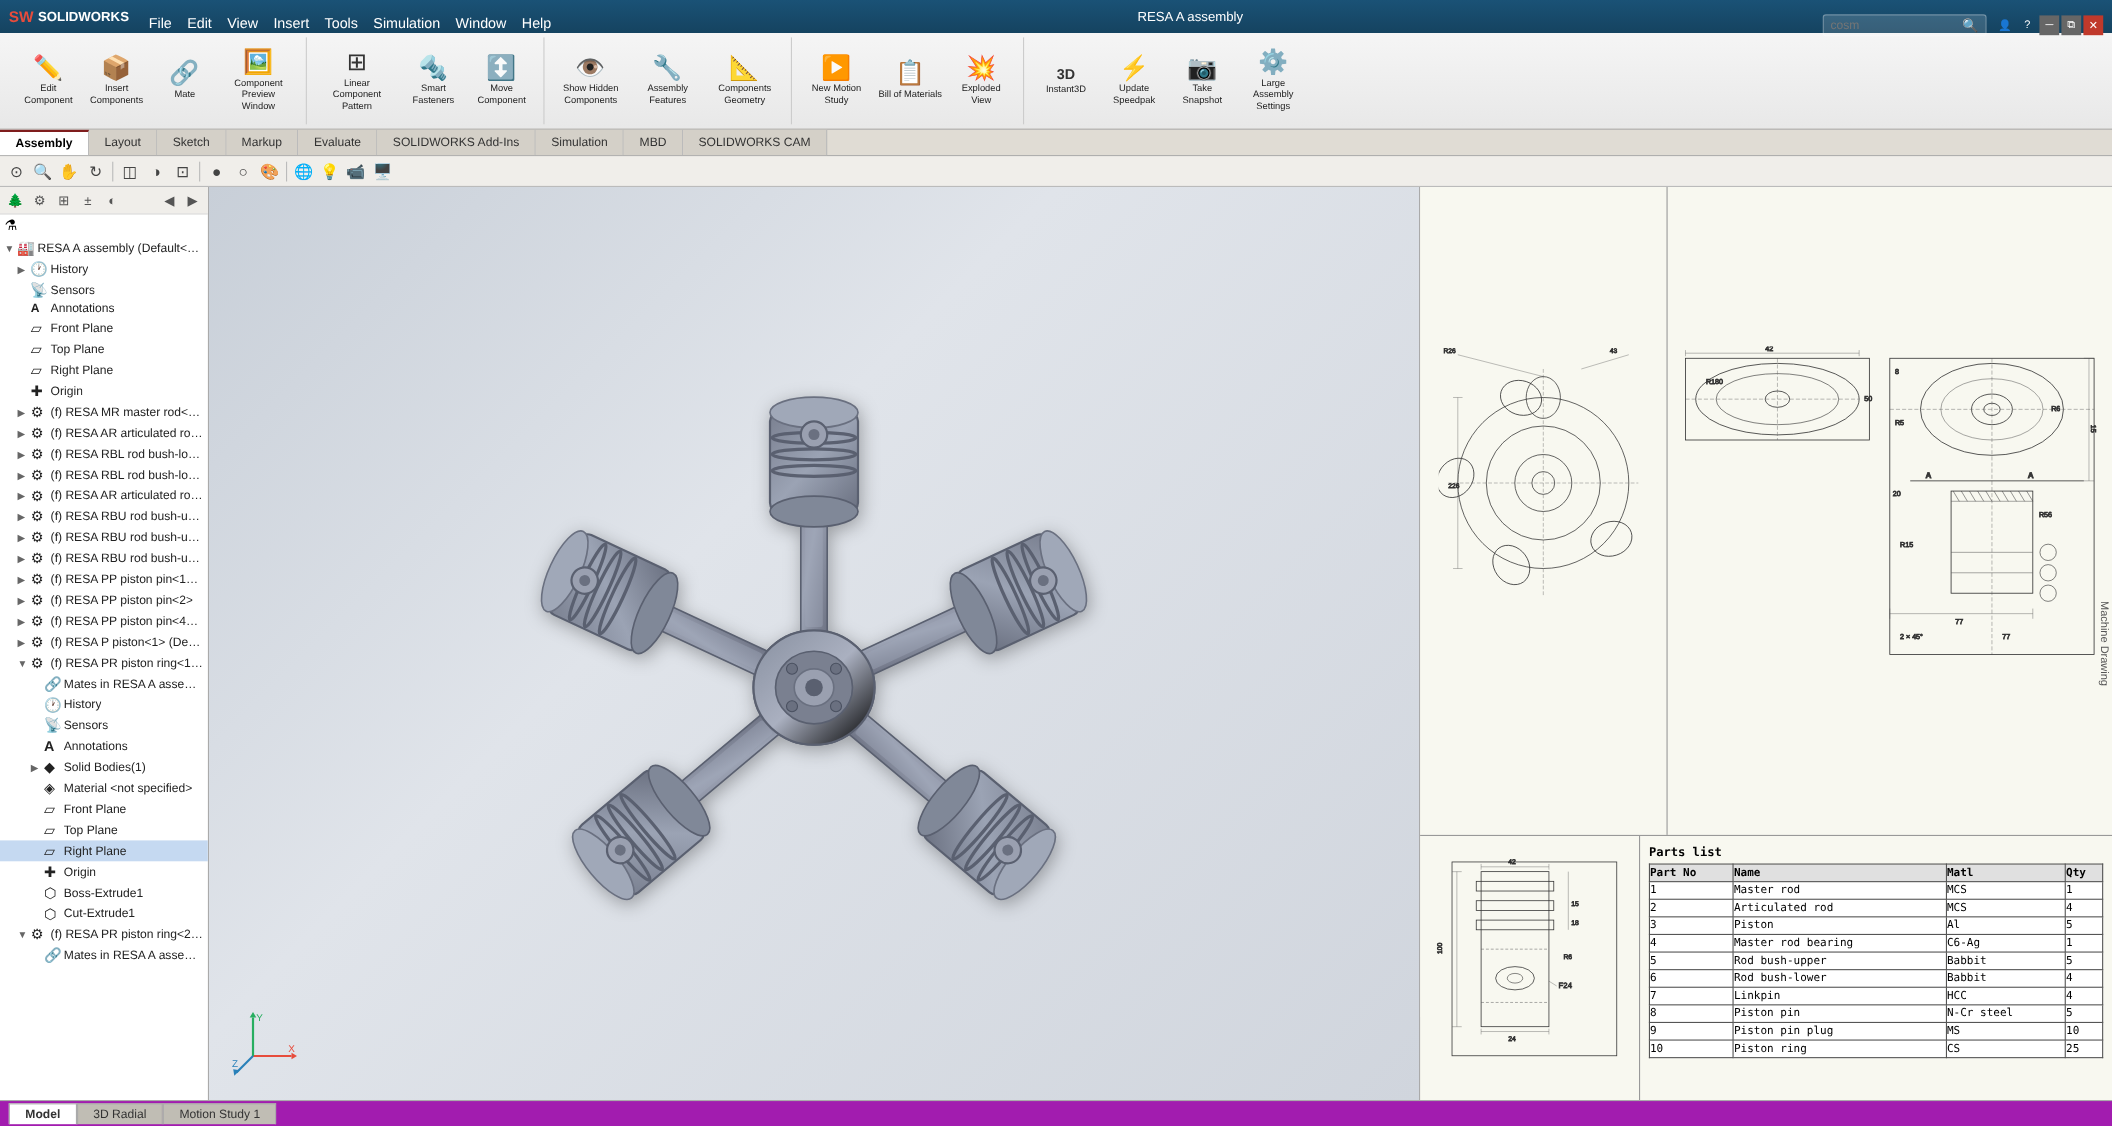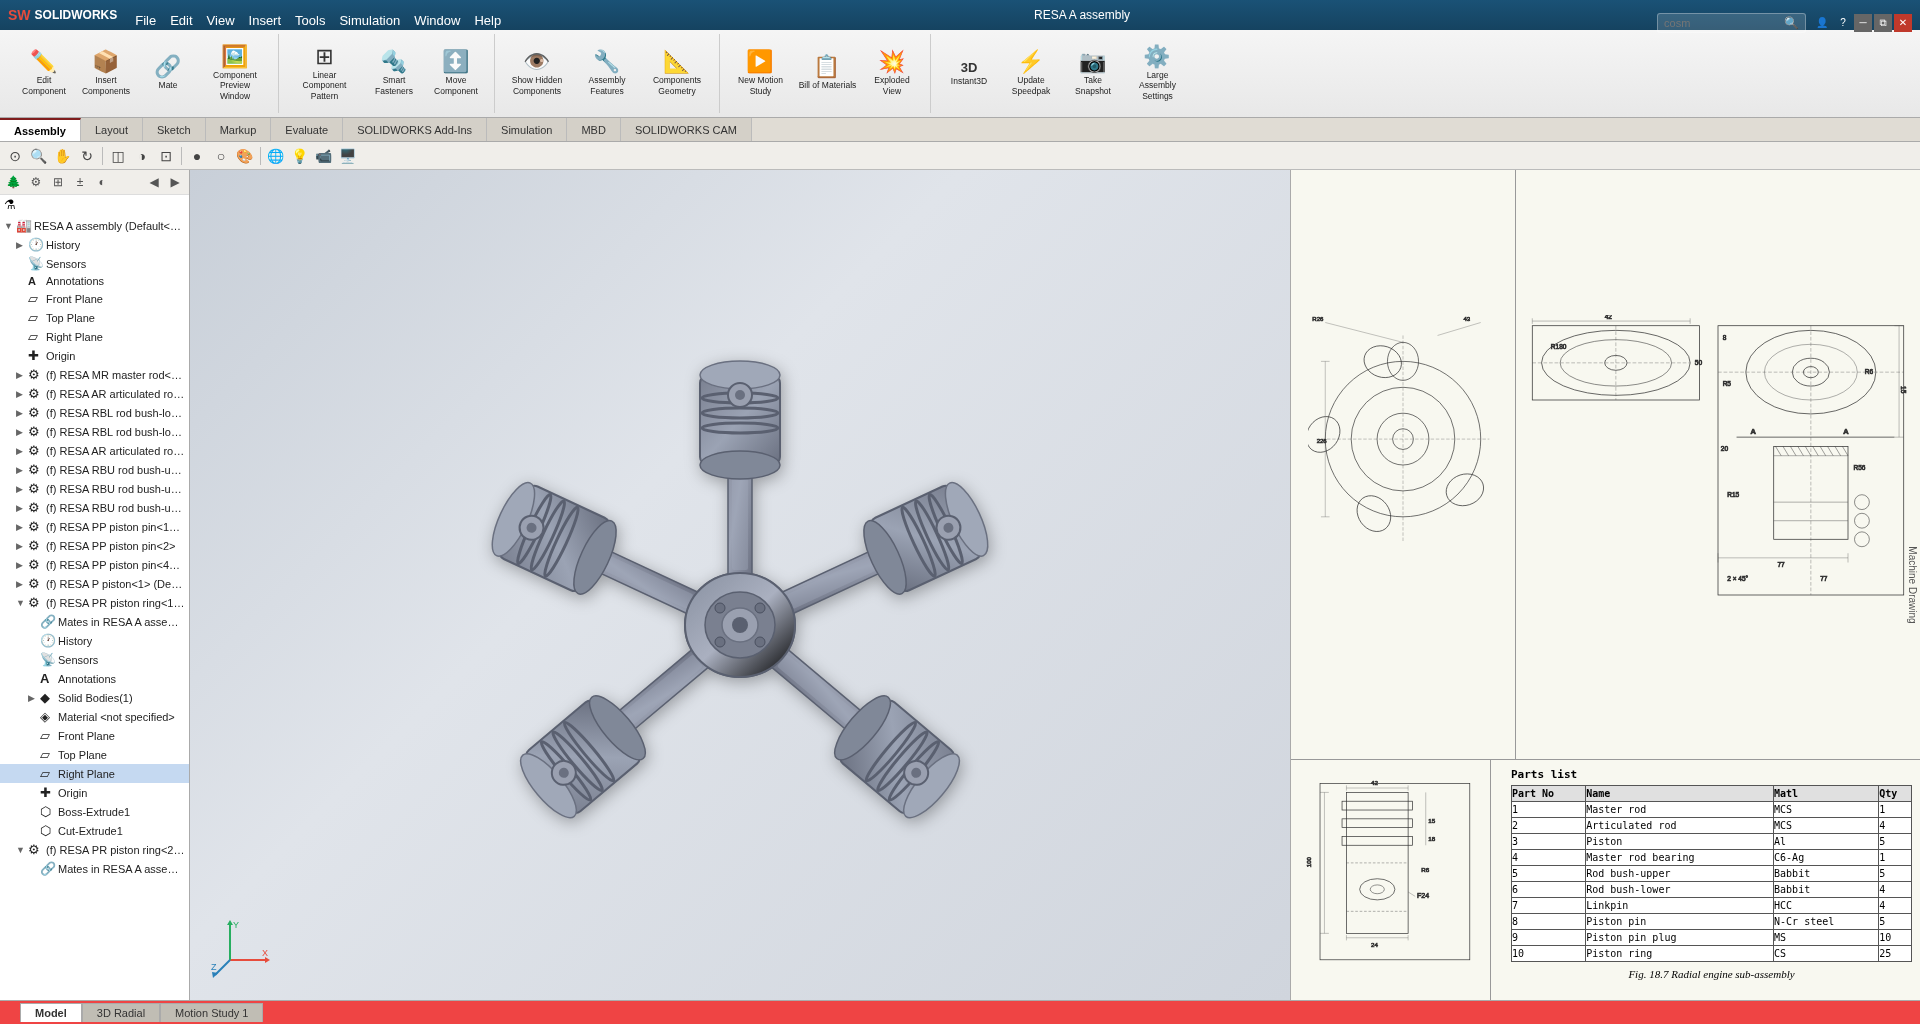--- a/index.html
+++ b/index.html
@@ -113,21 +113,21 @@
     
     #rightpanel {
       width: 630px; min-width: 630px; background: white;
       border-left: 1px solid #aaa; overflow: hidden; position: relative;
     }
     #drawings {
       width: 100%; height: 100%; background: #f8f8f0;
       display: flex; flex-direction: column;
     }
     #drawing-top { flex: 1; display: flex; border-bottom: 1px solid #999; }
-    #drawing-bottom { height: 240px; display: flex; gap: 12px; }
+    #drawing-bottom { height: 240px; display: flex; }
 
     #drawing-tl {
       flex: 1; border-right: 1px solid #999;
       display: flex; align-items: center; justify-content: center;
       overflow: hidden;
     }
     #drawing-tr { flex: 1.8; display: flex; align-items: center; justify-content: center; overflow: hidden; }
     #drawing-bl { width: 200px; border-right: 1px solid #999; display: flex; align-items: center; justify-content: center; overflow: hidden; }
     #drawing-br { flex: 1; display: flex; flex-direction: column; overflow: hidden; }
 
@@ -138,23 +138,23 @@
     .parts-table th, .parts-table td {
       border: 1px solid #555; padding: 2px 0; text-align: left;
     }
     .parts-table th { background: #e0e0e0; font-weight: bold; font-size: 10px; }
     .parts-table td { background: white; }
 
     .fig-caption { font-size: 11px; text-align: center; padding: 6px; font-style: italic; font-family: serif; }
 
     
     #statusbar {
-      width: 100%; height: 24px; background: #ef4444;
+      width: 100%; height: 24px; background: #a21caf;
       display: flex; align-items: center; justify-content: space-between;
-      border-top: 1px solid #aaa; padding: 0 20px;
+      border-top: 1px solid #aaa; padding: 0 8px;
     }
     #statusbar .tabs { display: flex; gap: 0; }
     .status-tab {
       padding: 3px 14px; font-size: 11px; cursor: pointer;
       background: #c0bdb4; border: 1px solid #aaa; border-bottom: none;
       color: #333;
     }
     .status-tab.active { background: white; font-weight: bold; }
     #statusbar .coords { font-size: 10px; color: #444; }
 
@@ -902,21 +902,20 @@
                     <td>10</td>
                   </tr>
                   <tr>
                     <td>10</td>
                     <td>Piston ring</td>
                     <td>CS</td>
                     <td>25</td>
                   </tr>
                 </tbody>
             </table>
-            <div class="fig-caption">Fig. 18.7  Radial engine sub-assembly</div>
           </div>
         </div>
       </div>
     </div>
   </div>
 </div>
 
 <div id="statusbar">
   <div class="tabs">
     <div class="status-tab active">Model</div>

